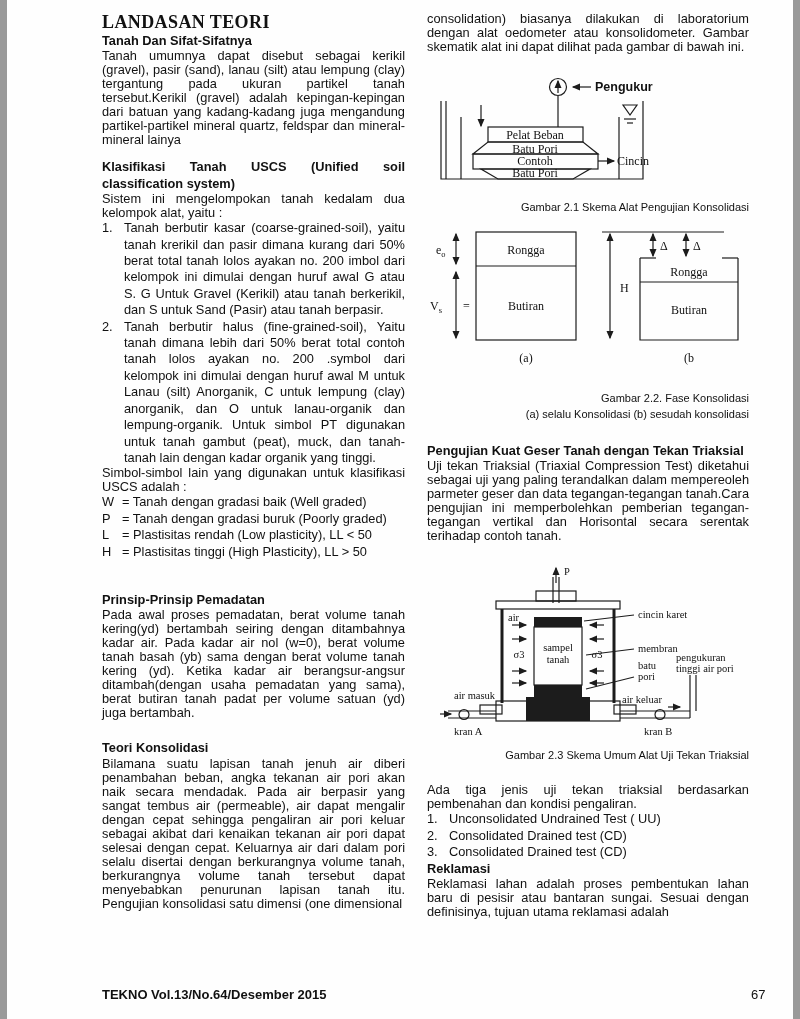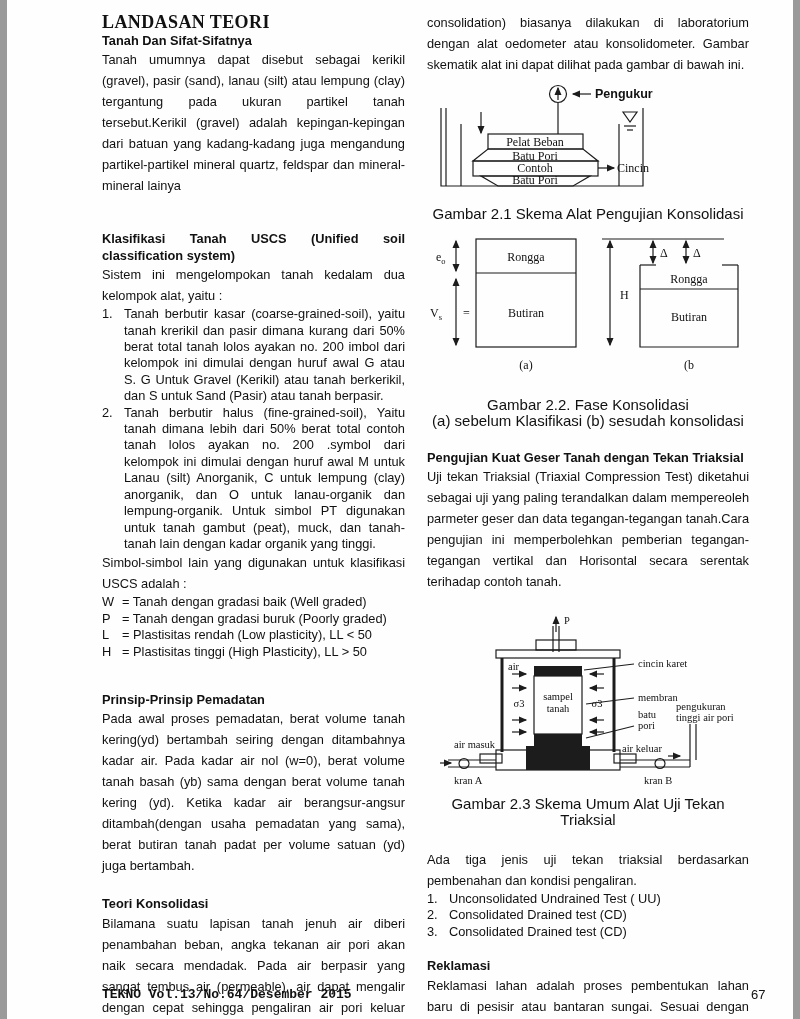--- a/index.html
+++ b/index.html
@@ -5,36 +5,36 @@
   html,body{margin:0;padding:0;background:#9a9a9a;}
   .page{
     position:relative;width:786px;height:1019px;background:#fefefe;
     font-family:"Liberation Sans",sans-serif;color:#111;overflow:hidden;
     margin:0 auto;
   }
   .col{position:absolute;top:12px;}
   .col-left{left:95px;width:303px;}
   .col-right{left:420px;width:322px;}
   p,h1,h2,div{margin:0;padding:0;}
-  .body-text{font-size:12.8px;line-height:21px;text-align:justify;}
+  .body-text{font-size:12.8px;line-height:14px;text-align:justify;}
   .h{font-size:12.8px;line-height:16.4px;font-weight:700;text-align:justify;}
   .doc-title{font-family:"Liberation Serif",serif;font-weight:700;font-size:18px;line-height:21px;letter-spacing:.4px;}
-  .mt-s{margin-top:7px;}
+  .mt-s{margin-top:21px;}
   .mt-m{margin-top:20px;}
-  .mt-l{margin-top:35px;}
+  .mt-l{margin-top:12px;}
   .num-item{display:flex;font-size:12.8px;line-height:16.4px;}
   .num-item .num{flex:0 0 22px;}
   .num-item .txt{flex:1;text-align:justify;}
   .sym-row{display:flex;font-size:12.8px;line-height:16.4px;}
   .sym-row .sym-letter{flex:0 0 20px;}
   .sym-row .sym-desc{flex:1;}
   .fig{text-align:center;}
   .fig svg{display:inline-block;}
-  .fcap{font-size:15px;line-height:16.5px;text-align:center;}
-  .footer-journal{position:absolute;left:95px;top:987px;font-size:13px;font-weight:700;font-family:Liberation Mono, monospace;}
+  .fcap{font-size:11px;line-height:16.5px;text-align:right;}
+  .footer-journal{position:absolute;left:95px;top:987px;font-size:13px;font-weight:700;}
   .footer-page{position:absolute;left:744px;top:987px;font-size:13px;}
   
   svg .ln{stroke:#1c1c1c;stroke-width:1.2;fill:none;}
   svg .ln-thick{stroke:#1c1c1c;stroke-width:3;fill:none;}
   svg .filldark{fill:#1c1c1c;stroke:none;}
   svg .flab{font-family:"Liberation Serif",serif;font-size:12px;fill:#111;}
   svg .flab-sm{font-family:"Liberation Serif",serif;font-size:10.5px;fill:#111;}
   svg .flab-b{font-family:"Liberation Sans",sans-serif;font-weight:700;font-size:12.5px;fill:#111;}
   svg .mid{text-anchor:middle;}
 </style>
@@ -160,21 +160,21 @@
           <path class="ln" d="M212,32 V114 H310 V32"></path>
           <line class="ln" x1="212" y1="56" x2="310" y2="56"></line>
         </g>
         <text class="flab mid" x="261" y="50">Rongga</text>
         <text class="flab mid" x="261" y="88">Butiran</text>
         <text class="flab mid" x="98" y="136">(a)</text>
         <text class="flab mid" x="261" y="136">(b</text>
       </svg>
     </div>
     <p class="fcap mt-m">Gambar 2.2. Fase Konsolidasi</p>
-    <p class="fcap">(a) sebelum Klasifikasi (b) sesudah konsolidasi</p>
+    <p class="fcap">(a) selalu Konsolidasi (b) sesudah konsolidasi</p>
 
     <h2 class="h mt-m">Pengujian Kuat Geser Tanah dengan Tekan Triaksial</h2>
     <p class="body-text">Uji tekan Triaksial (Triaxial Compression Test) diketahui sebagai uji yang paling terandalkan dalam mempereoleh parmeter geser dan data tegangan-tegangan tanah.Cara pengujian ini memperbolehkan pemberian tegangan-tegangan vertikal dan Horisontal secara serentak terihadap contoh tanah.</p>
 
     <div class="fig mt-m">
       <svg viewBox="0 0 300 180" width="300" height="180">
         <defs>
           <marker id="arr3" orient="auto-start-reverse" markerWidth="9" markerHeight="8" refX="6" refY="3">
             <path d="M0,0L7,3L0,6Z" fill="#1c1c1c"></path>
           </marker>
@@ -263,19 +263,19 @@
     </div>
     <div class="num-item">
       <span class="num">2.</span>
       <span class="txt">Consolidated Drained test (CD)</span>
     </div>
     <div class="num-item">
       <span class="num">3.</span>
       <span class="txt">Consolidated Drained test (CD)</span>
     </div>
 
-    <h2 class="h" style="margin-top:18px;">Reklamasi</h2>
+    <h2 class="h" style="">Reklamasi</h2>
     <p class="body-text">Reklamasi lahan adalah proses pembentukan lahan baru di pesisir atau bantaran sungai. Sesuai dengan definisinya, tujuan utama reklamasi adalah</p>
   </div>
 
   <div class="footer-journal">TEKNO Vol.13/No.64/Desember 2015</div>
   <div class="footer-page">67</div>
 </div>
 
 </body></html>

